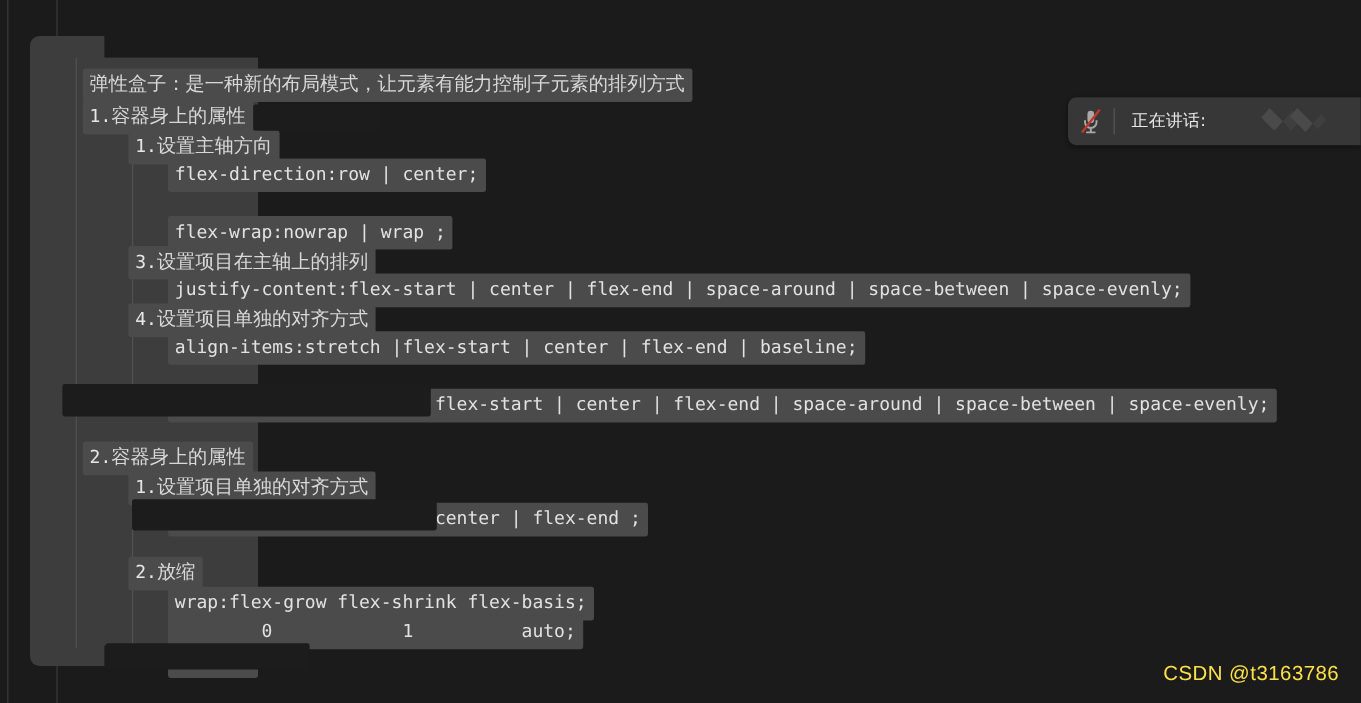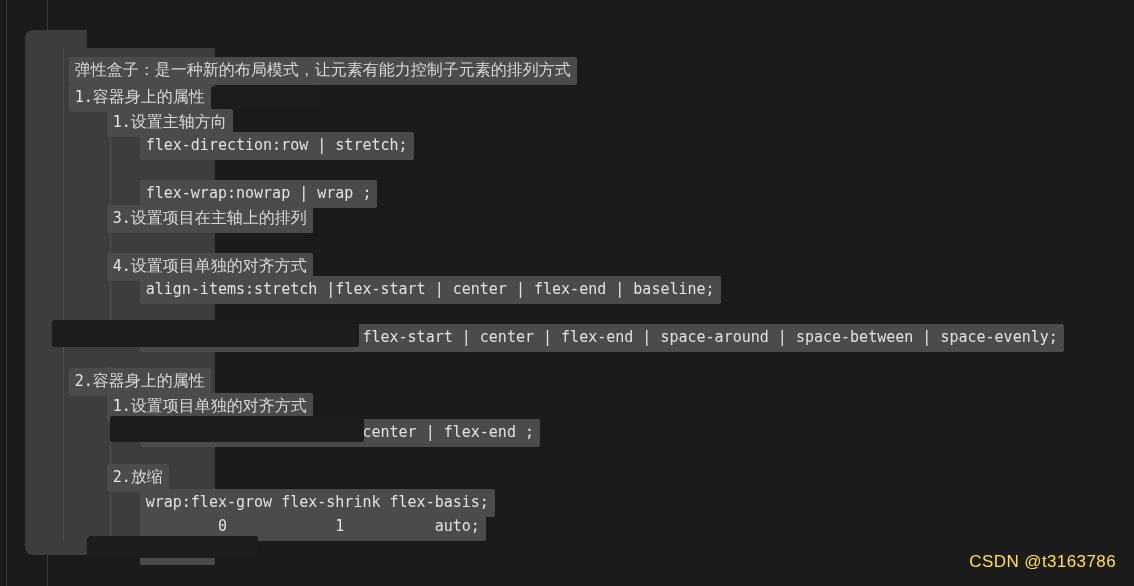--- a/index.html
+++ b/index.html
@@ -189,30 +189,33 @@
     </div>
 
     <div class="line" style="left:42px; top:60px;text-align:right;">
       <span class="hl zh"><span class="num">1.</span><span>容器身上的属性</span></span><span class="darkfill" style="width:108px;"></span>
     </div>
 
     <div class="line" style="left:80px; top:85px;">
       <span class="hl zh"><span class="num">1.</span><span>设置主轴方向</span></span>
     </div>
     <div class="line" style="left:113px; top:108px;">
-      <span class="hl code">flex-direction:row | stretch;</span>
+      <span class="hl code">flex-direction:row | center;</span>
     </div>
 
     <div class="line" style="left:113px; top:156px;">
       <span class="hl code">flex-wrap:nowrap | wrap ;</span>
     </div>
 
     <div class="line" style="left:80px; top:181px;">
       <span class="hl zh"><span class="num">3.</span><span>设置项目在主轴上的排列</span></span>
     </div>
+    <div class="line" style="left:113px; top:204px;">
+      <span class="hl code">justify-content:flex-start | center | flex-end | space-around | space-between | space-evenly;</span>
+    </div>
 
     <div class="line" style="left:80px; top:229px;">
       <span class="hl zh"><span class="num">4.</span><span>设置项目单独的对齐方式</span></span>
     </div>
     <div class="line" style="left:113px; top:252px;">
       <span class="hl code">align-items:stretch |flex-start | center | flex-end | baseline;</span>
     </div>
 
     <div class="line" style="left:113px; top:300px;">
       <span class="hl code">align-content:stretch | flex-start | center | flex-end | space-around | space-between | space-evenly;</span>
@@ -243,16 +246,46 @@
       <span class="hl code">        0            1          auto;</span>
     </div>
     <div class="line" style="left:113px; top:513px;">
       <span class="hl code">flex:1;</span>
     </div>
 
     <div class="blankbox" style="left:88px; top:536px; width:170px; height:22px;"></div>
 
   </div>
 
+  <div id="meeting-widget">
+
+    <div id="mic-icon-wrap">
+      <svg width="20" height="22" viewBox="0 0 20 22" aria-hidden="true">
+        <g fill="#a9a9a9">
+          <rect x="7.2" y="2.2" width="5.6" height="10.4" rx="2.8"></rect>
+          <path d="M4.4 10.2 v1.6 a5.6 5.6 0 0 0 11.2 0 v-1.6 h-1.6 v1.6 a4 4 0 0 1 -8 0 v-1.6 z"></path>
+          <rect x="9.2" y="17" width="1.6" height="3.2"></rect>
+          <rect x="6" y="19.6" width="8" height="1.5" rx=".7"></rect>
+        </g>
+        <line x1="2.6" y1="20.4" x2="17.4" y2="1.4" stroke="#c0392b" stroke-width="1.9"></line>
+      </svg>
+    </div>
+
+    <div class="divider-v"></div>
+
+    <div id="speaking-label">正在讲话:</div>
+
+    <div id="brand-logo">
+      <svg width="66" height="26" viewBox="0 0 66 26" aria-hidden="true">
+        <g fill="#4a4a4a">
+          <path d="M14 2 L25 13 L18 21 L7 10 Z"></path>
+          <path d="M25 13 L33 4 L40 12 L32 21 Z" fill="#3f3f3f"></path>
+          <path d="M37 2 L50 15 L44 22 L31 9 Z"></path>
+          <path d="M50 15 L57 7 L61 12 L54 20 Z" fill="#3f3f3f"></path>
+        </g>
+      </svg>
+    </div>
+
+  </div>
 
   <div id="watermark">CSDN @t3163786</div>
 
 </div>
 
 </body></html>

